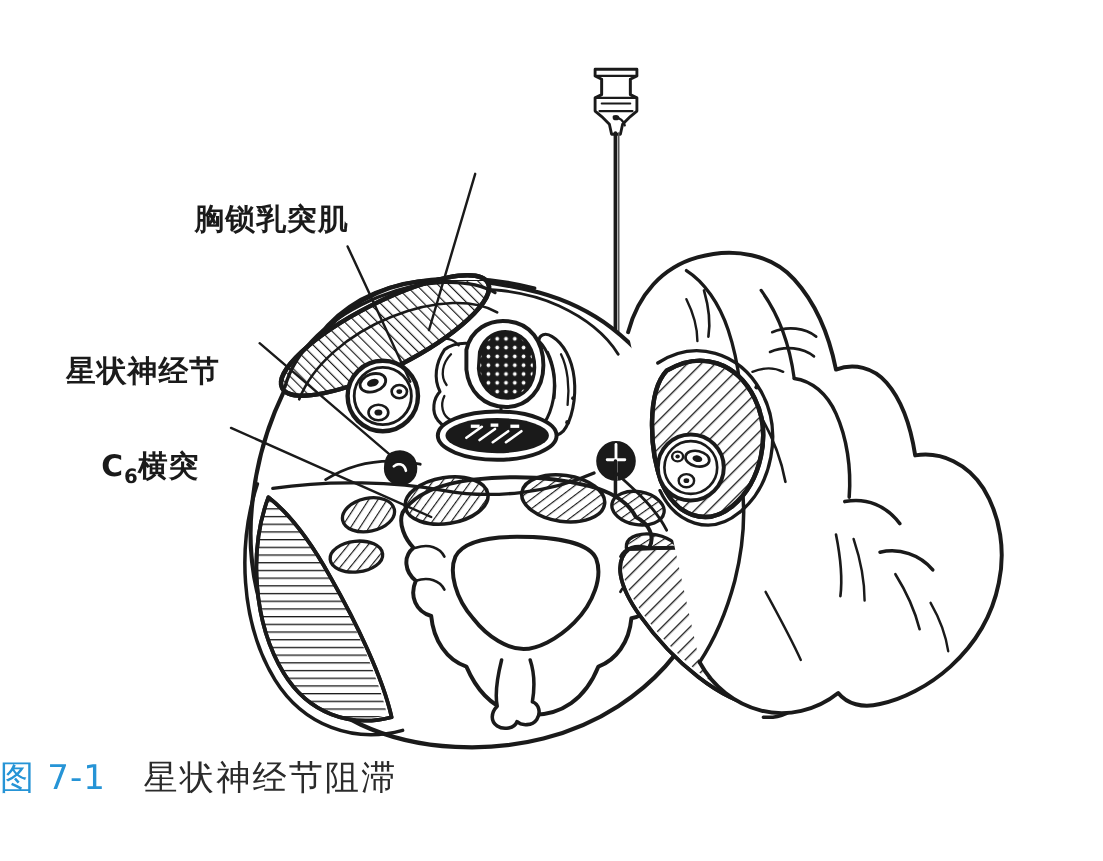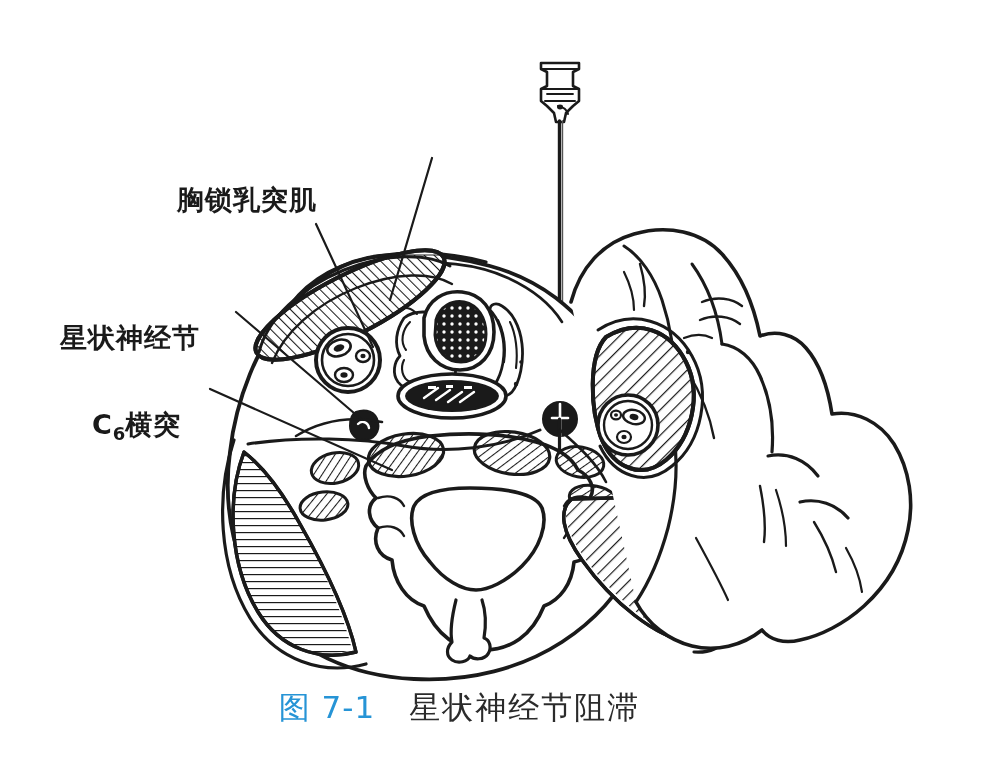--- a/index.html
+++ b/index.html
@@ -44,21 +44,20 @@
   #lbl-scm     { left: 344px; top: 119px; }
   #lbl-sheath  { left: 177px; top: 186px; }
   #lbl-ganglion{ left: 60px;  top: 292px; margin-top: 32px; }
   #lbl-c6      { left: 92px;  top: 363px; margin-top: 48px; }
 
   #caption {
     position: absolute;
     left: 0;
     top: 690px;
     width: 919px;
-    text-align: center;
     font-family: "DejaVu Sans", "Liberation Sans", sans-serif;
     font-size: 31px;
     line-height: 1.1;
     white-space: nowrap;
   }
   #caption .fig-num {
     color: #2694d6;
     font-weight: 400;
     letter-spacing: 1px;
   }

